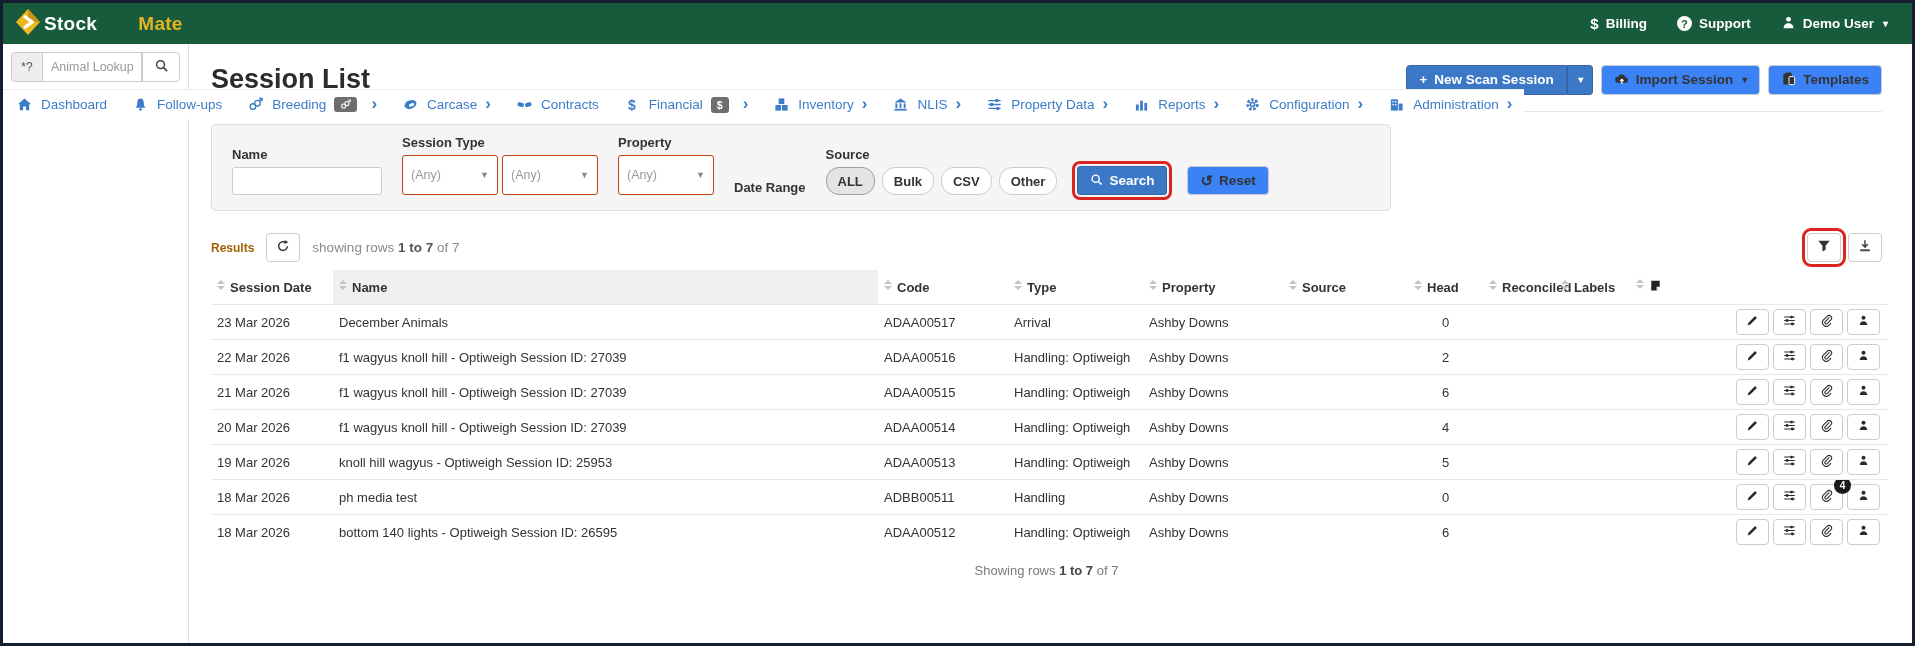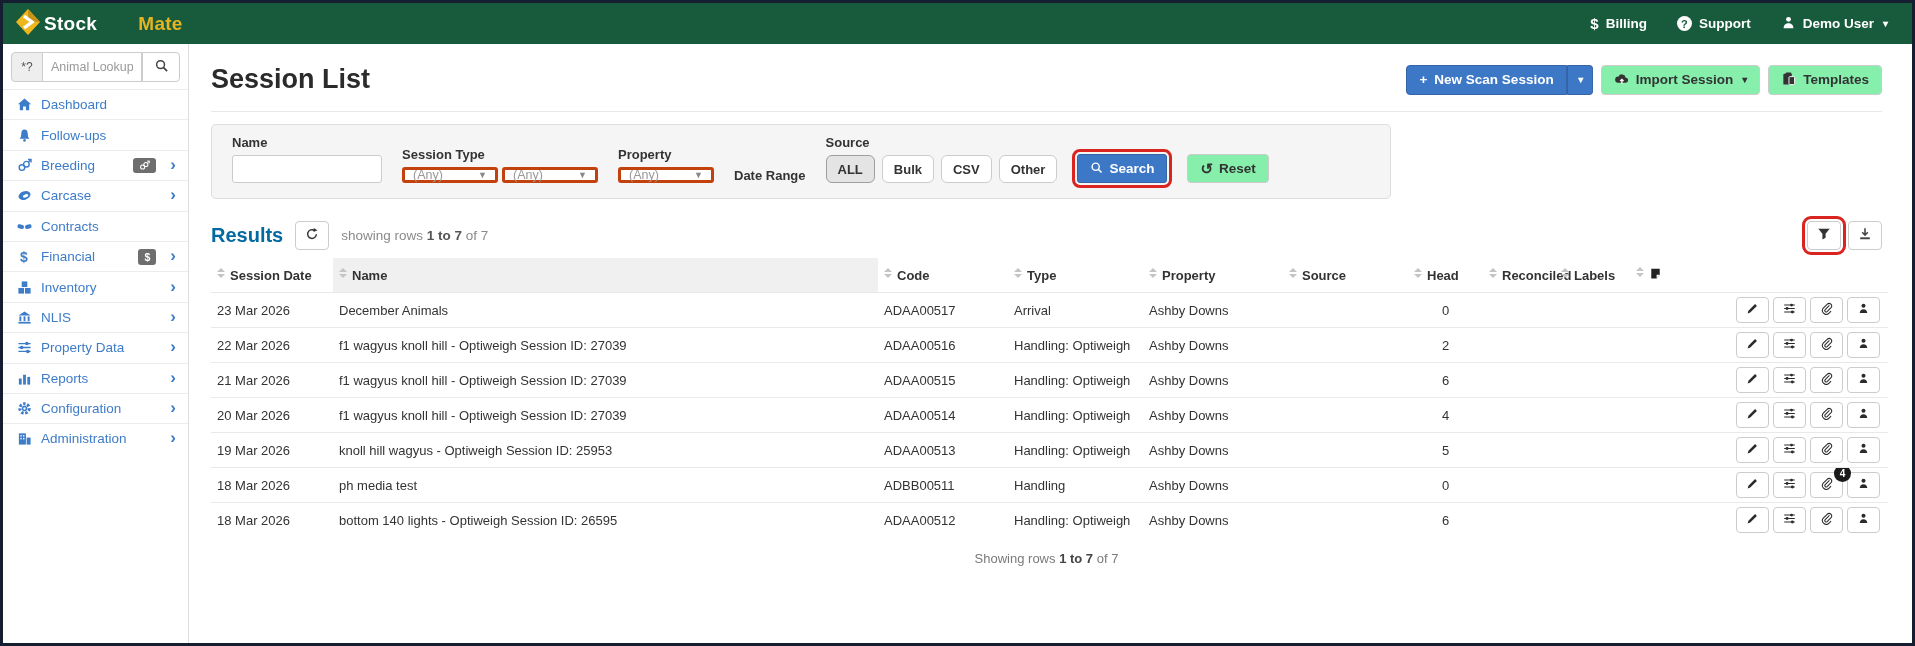--- a/index.html
+++ b/index.html
@@ -27,84 +27,84 @@
   .lookup { display:flex; margin:8px 8px 7px 8px; height:30px; }
   .lookup .addon { background:#eee; border:1px solid #ccc; border-radius:4px 0 0 4px;
                    width:32px; font-size:12px; color:#555; display:flex; align-items:center;
                    justify-content:center; cursor:pointer; }
   .lookup input { flex:1; min-width:0; border:1px solid #ccc; border-left:none;
                   padding:0 8px; font-size:12.5px; color:#333; outline:none; }
   .lookup input::placeholder { color:#999; }
   .lookup .search-btn { width:38px; background:#fff; border:1px solid #ccc; border-left:1px solid #ccc;
                         border-radius:0 4px 4px 0; display:flex; align-items:center; justify-content:center;
                         color:#444; cursor:pointer; }
-  .side-nav { display:flex; flex-direction:column; }
+  .side-nav { display:flex; flex-direction:row; }
   .side-item { display:flex; align-items:center; gap:8px; height:30.4px; padding:0 12px;
                border-top:1px solid #ececec; color:#3d7cc8; font-size:13.5px; cursor:pointer;
                text-decoration:none; position:relative; background:#fff; }
   .side-item .ic { width:18px; display:inline-flex; justify-content:center; align-items:center; color:#3d7cc8; }
   .side-item .ic svg { width:15px; height:15px; }
   .side-item .lbl { flex:1; white-space:nowrap; }
   .side-item .chev { font-size:17px; font-weight:bold; line-height:1; margin-top:-2px; }
   .side-item.active { background:#f2f2f2; outline:3px solid #d9241f; outline-offset:-1px; z-index:2; }
   .badge-dark { background:#6e6e6e; color:#fff; border-radius:3px; font-size:10.5px; font-weight:bold;
                 padding:2px 6px; display:inline-flex; align-items:center; margin-right:6px; }
   .badge-dark svg { width:11px; height:11px; }
   .txt-ic { font-weight:bold; font-size:14px; }
 
   
   .content { flex:1; min-width:0; padding:14px 30px 0 22px; display:flex; flex-direction:column; }
   .title-row { display:flex; align-items:center; justify-content:space-between; margin:6px 0 16px; }
   h1 { font-size:27px; font-weight:bold; color:#2b2b2b; }
   .title-actions { display:flex; gap:8px; align-items:center; }
-  .btn { height:30px; border:1px solid #ccc; background:#86efac; border-radius:4px; font-size:13.5px;
+  .btn { height:30px; border:1px solid #ccc; background:#3b82f6; border-radius:4px; font-size:13.5px;
          color:#333; display:inline-flex; align-items:center; gap:7px; padding:0 12px;
          cursor:pointer; font-weight:bold; white-space:nowrap; font-family:inherit; }
   .btn svg { width:15px; height:15px; }
   .btn-primary { background:#3d78c7; border-color:#3466a8; color:#fff; }
   .btn-group { display:inline-flex; }
   .btn-group .btn-main { border-radius:4px 0 0 4px; }
   .btn-group .btn-caret { border-radius:0 4px 4px 0; border-left:1px solid #34639f; width:26px;
                           padding:0; justify-content:center; }
   .divider { border:none; border-top:1px solid #e8e8e8; }
 
   
   .filter-panel { width:1180px; background:#f5f5f5; border:1px solid #ddd; border-radius:5px;
                   margin-top:12px; padding:10px 20px 15px; display:flex; gap:20px; align-items:flex-end; }
   .fgroup { display:flex; flex-direction:column; gap:5px; }
   .flabel { font-size:13px; font-weight:bold; color:#333; }
   .fctrl { display:flex; align-items:center; }
   .txt-input { height:28px; border:1px solid #ccc; border-radius:3px; background:#fff;
                padding:0 8px; font-size:12.5px; color:#333; outline:none; font-family:inherit; }
   .name-input { width:150px; }
-  .select { height:16px; width:96px; border:3px solid #c2410c; border-radius:3px; background:#fff;
+  .select { height:40px; width:96px; border:1px solid #c2410c; border-radius:3px; background:#fff;
             display:inline-flex; align-items:center; justify-content:space-between; padding:0 8px;
             font-size:12.5px; color:#999; cursor:pointer; }
   .select .sel-caret { color:#888; font-size:9px; }
   .dual-select { gap:4px; }
   .date-input { width:88px; border-radius:3px 0 0 3px; }
   .date-sep { width:20px; height:28px; background:#eee; border:1px solid #ccc; border-left:none;
               border-right:none; display:flex; align-items:center; justify-content:center;
               font-size:12px; color:#555; }
   .date-to { border-radius:0 3px 3px 0; }
   .source-group { gap:7px; }
   .btn-sm { height:28px; padding:0 11px; font-size:13px; font-weight:bold; border:1px solid #ccc;
-            background:#fff; border-radius:6px; color:#333; cursor:pointer; font-family:inherit; }
+            background:#fff; border-radius:13px; color:#333; cursor:pointer; font-family:inherit; }
   .btn-sm.active { background:#e4e4e4; border-color:#9f9f9f; }
   .search-btn-blue { height:29px; background:#3d78c7; border:1px solid #3466a8; color:#fff;
                      border-radius:3px; font-size:13.5px; font-weight:bold; display:inline-flex;
                      align-items:center; gap:6px; padding:0 12px; cursor:pointer; font-family:inherit; }
   .search-btn-blue svg { width:13px; height:13px; }
   .reset-btn { height:29px; display:inline-flex; align-items:center; gap:6px; }
   .undo-glyph { font-size:15px; font-weight:bold; line-height:1; }
   .annot { outline:3px solid #d9241f; outline-offset:2px; }
 
   
   .results-row { margin-top:22px; display:flex; align-items:center; gap:12px; }
-  h2 { font-size:20px; font-weight:bold; color:#0369a1; }
+  h2 { font-size:12px; font-weight:bold; color:#a16207; }
   .icon-btn { height:29px; min-width:34px; border:1px solid #ccc; border-radius:4px; background:#fff;
               display:inline-flex; align-items:center; justify-content:center; color:#333; cursor:pointer; }
   .icon-btn svg { width:14px; height:14px; }
   .showing { font-size:13.5px; color:#8a8a8a; }
   .showing b { color:#555; }
   .results-right { margin-left:auto; display:flex; gap:7px; }
 
   table { width:100%; border-collapse:collapse; table-layout:fixed; margin-top:8px; }
   thead th { font-size:13px; font-weight:bold; color:#333; text-align:left; padding:9px 6px; }
   .hwrap { display:flex; align-items:flex-start; gap:5px; }

